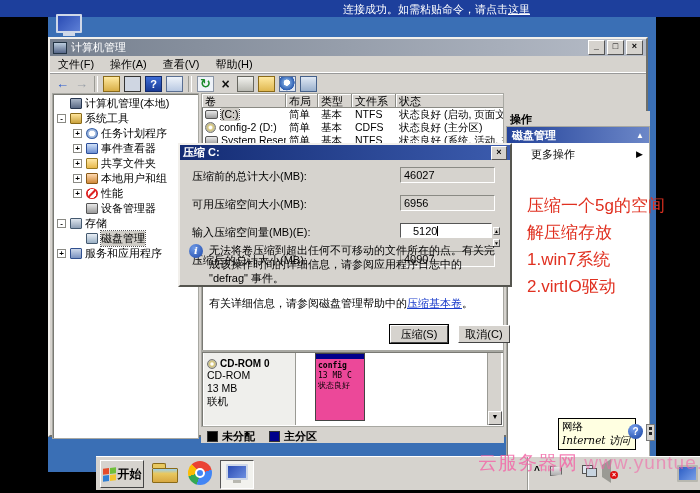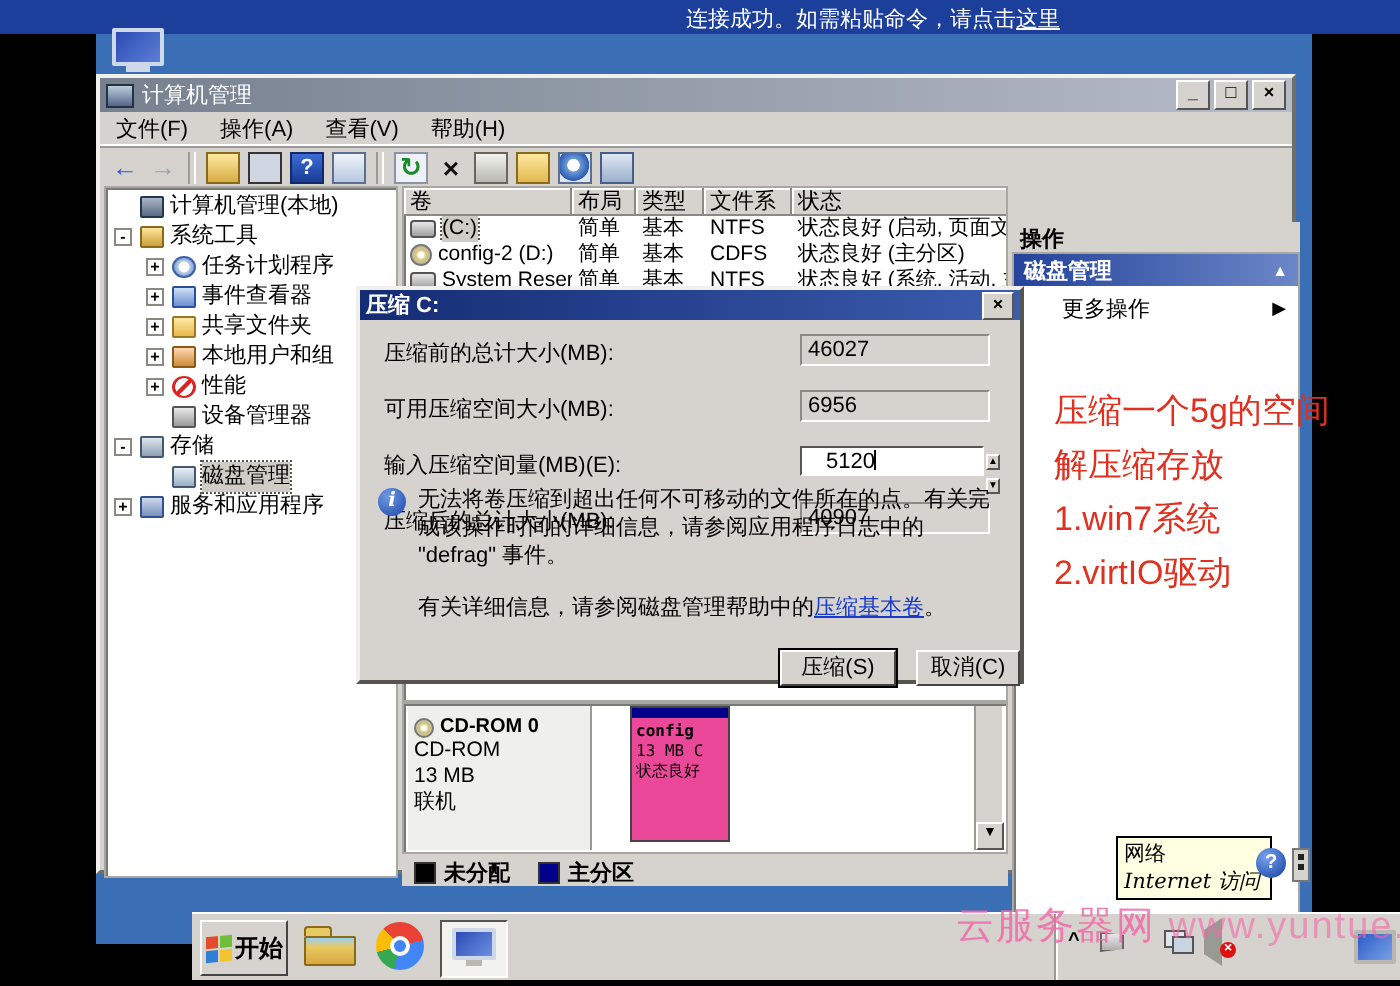--- a/index.html
+++ b/index.html
@@ -89,21 +89,21 @@
   .sw-primary{background:#00008b;}
   
   .act-pane{position:absolute;left:454px;top:0;width:144px;height:346px;margin-top:18px;}
   .act-head{height:14px;background:#d6d3ce;font-weight:bold;padding:1px 4px;}
   .act-body{position:absolute;left:0;top:15px;right:0;bottom:0;}
   .act-bar{height:16px;background:linear-gradient(90deg,#24439a,#6c87c8);color:#fff;font-weight:bold;display:flex;align-items:center;padding:0 5px;cursor:pointer;}
   .act-bar .caret{margin-left:auto;font-size:8px;}
   .act-more{height:22px;display:flex;align-items:center;padding:0 6px 0 24px;cursor:pointer;justify-content:center;}
   .act-more .arrow{margin-left:auto;font-size:9px;}
   
-  .dialog{position:absolute;left:178px;top:143px;width:334px;height:199px;background:#d6d3ce;
+  .dialog{position:absolute;left:178px;top:143px;width:334px;height:144px;background:#d6d3ce;
           border-top:2px solid #f2f0ec;border-left:2px solid #f2f0ec;border-right:2px solid #55554f;border-bottom:2px solid #55554f;box-sizing:border-box;z-index:30;}
   .dlg-title{height:15px;background:linear-gradient(90deg,#142c74,#3c5cae);display:flex;align-items:center;padding:0 3px;}
   .dlg-title .dt{color:#fff;font-weight:bold;font-size:11px;flex:1;}
   .dlg-close{width:14px;height:12px;background:#d6d3ce;border:1px solid;border-color:#fff #555 #555 #fff;font:bold 9px/10px "Liberation Sans",sans-serif;text-align:center;cursor:pointer;}
   .fld-label{position:absolute;left:12px;font-size:11px;}
   .fld-val{position:absolute;left:220px;width:90px;height:14px;font-size:11px;line-height:14px;padding-left:3px;
            border:1px solid;border-color:#8a8a84 #fff #fff #8a8a84;}
   .fld-input{position:absolute;left:220px;width:92px;height:15px;background:#fff;border:1px solid;border-color:#555 #fff #fff #555;
              font-size:11px;line-height:15px;padding-left:12px;box-sizing:border-box;}
   .caret-bar{display:inline-block;width:1px;height:10px;background:#000;vertical-align:-1px;}

